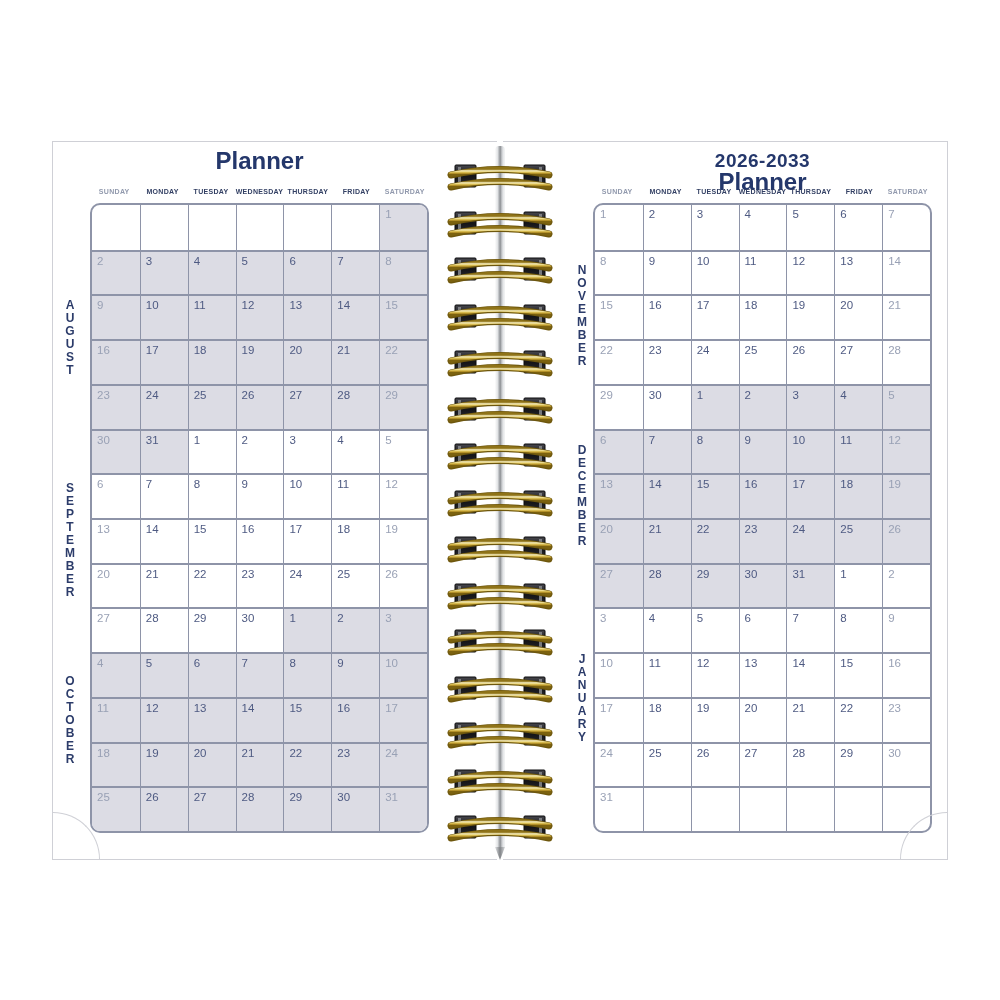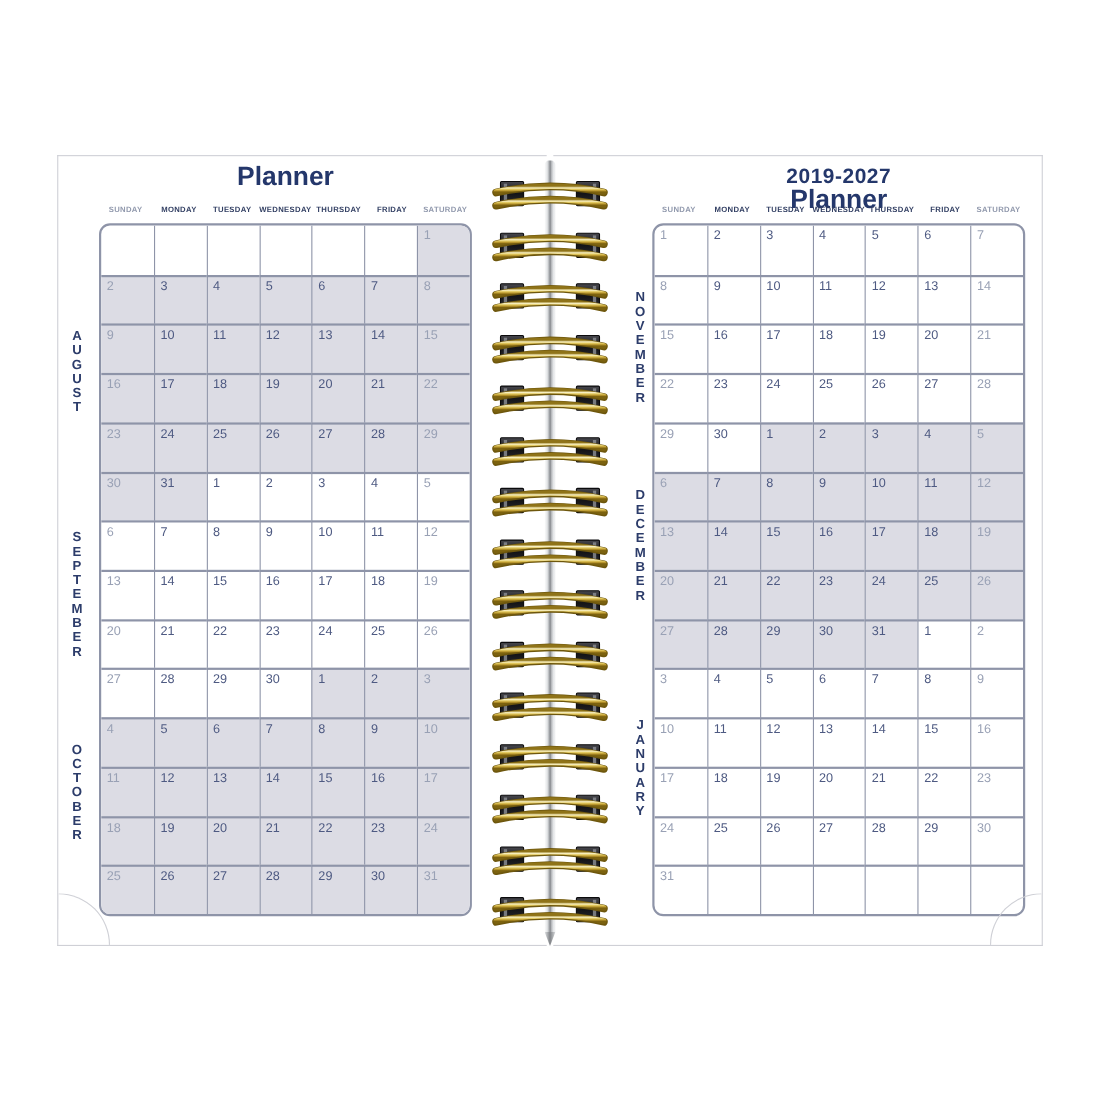--- a/index.html
+++ b/index.html
@@ -395,21 +395,21 @@
         </div>
         <div class="cell sh wknd">
           <span class="n">31</span>
         </div>
       </div>
     <div class="pocket"></div>
   </section>
 
   <section class="page page-right">
     <header class="title">
-      <div class="yr">2019-2027</div>
+      <div class="yr">2026-2033</div>
       <div class="word">Planner</div>
     </header>
     <div class="dow">
         <span class="wknd">SUNDAY</span>
         <span>MONDAY</span>
         <span>TUESDAY</span>
         <span>WEDNESDAY</span>
         <span>THURSDAY</span>
         <span>FRIDAY</span>
         <span class="wknd">SATURDAY</span>

